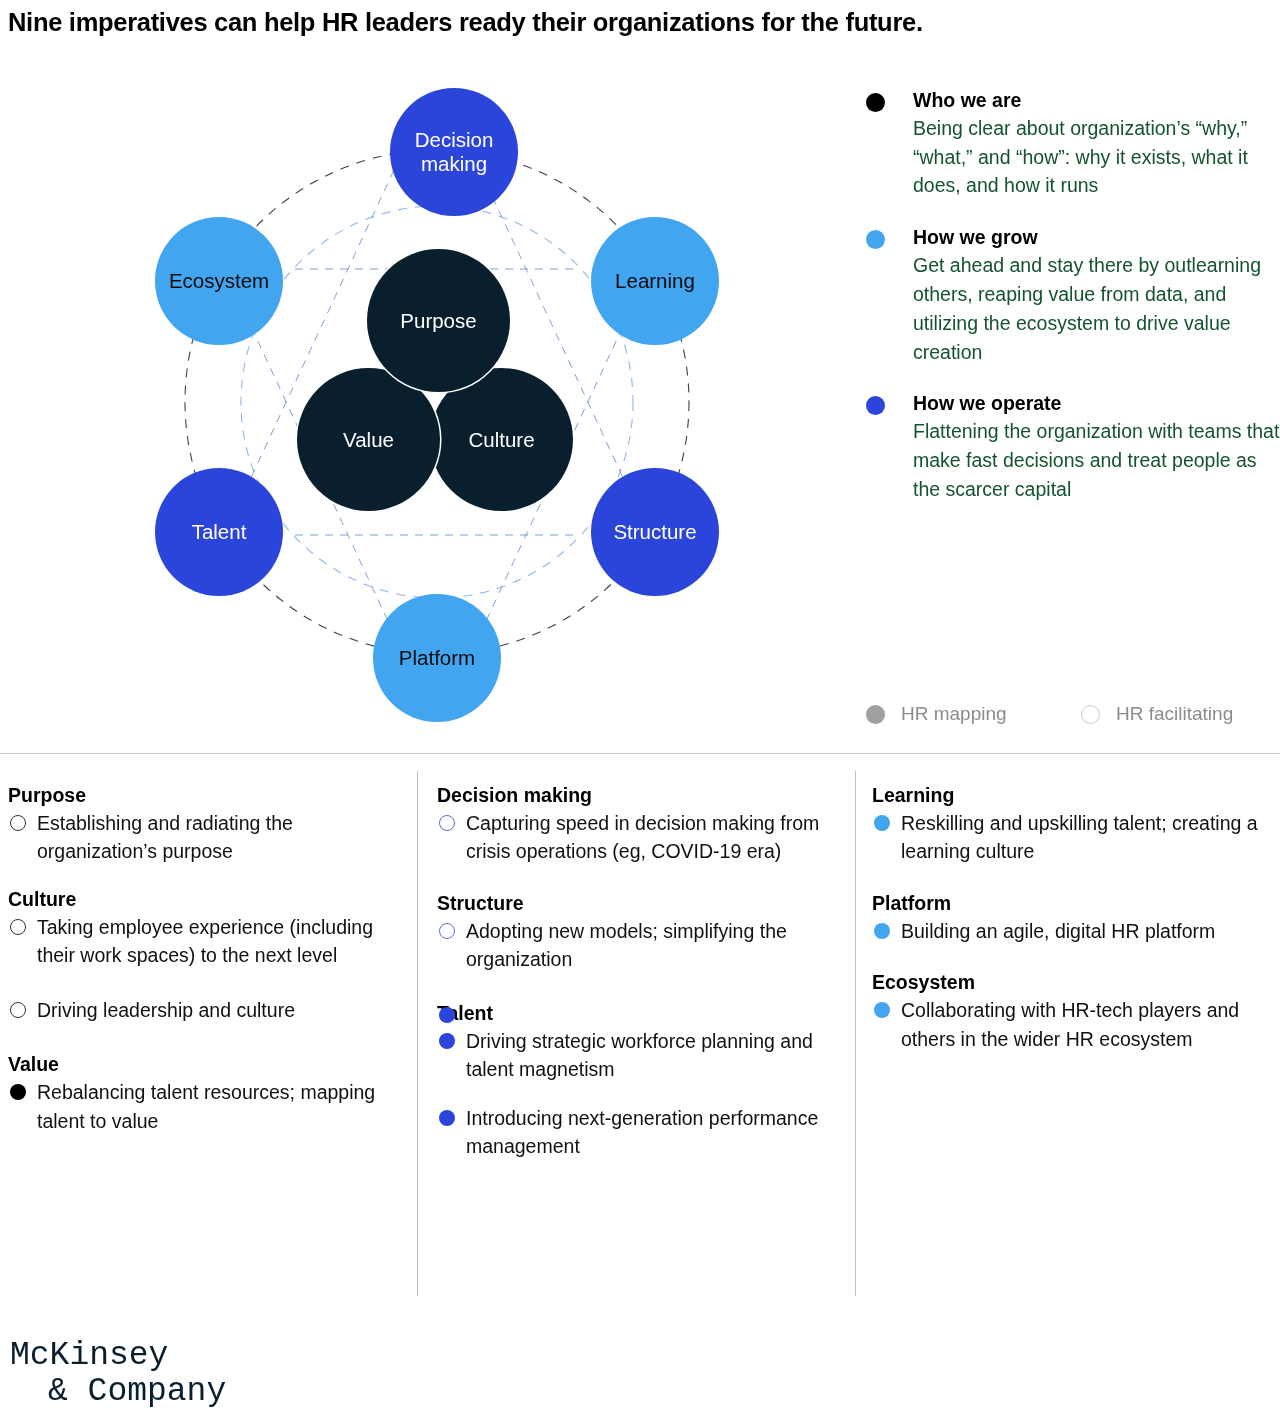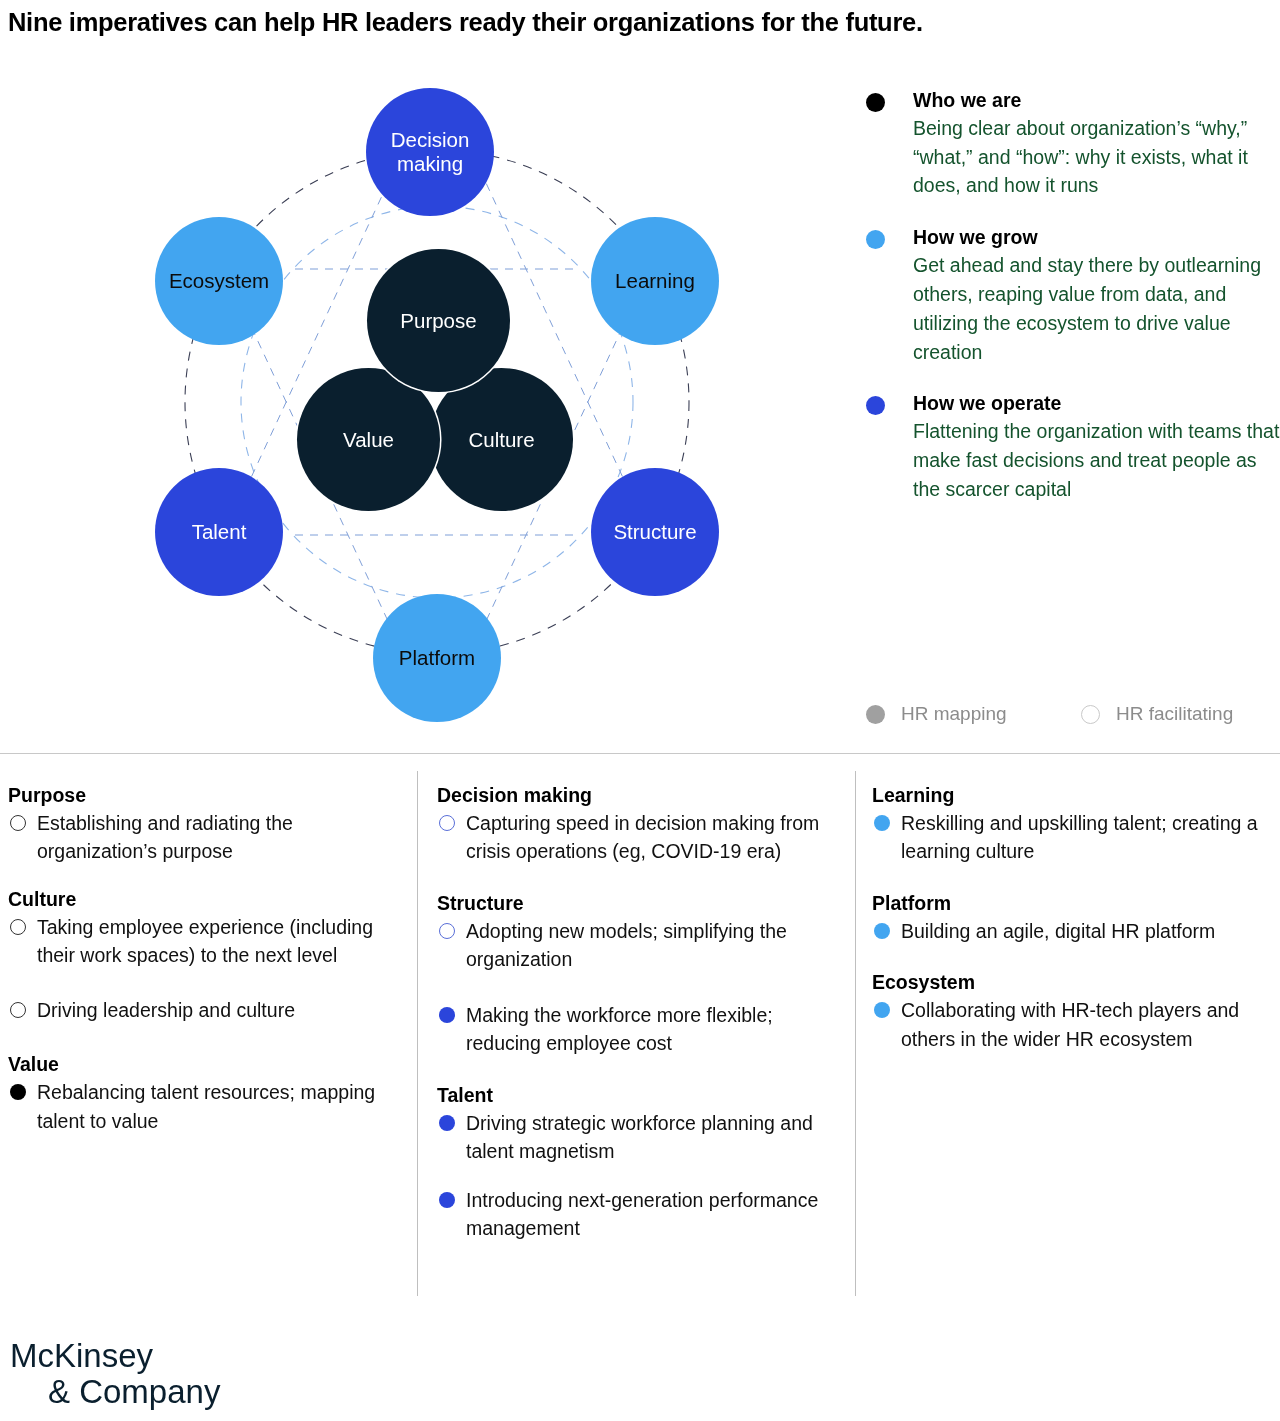--- a/index.html
+++ b/index.html
@@ -114,21 +114,21 @@
   .bullet .dot.navy   { background: #2B45DB; }
   .bullet .dot.cyan   { background: #42A5F0; }
   .bullet .dot.hollow { background: transparent; border: 1.4px solid #333333; }
   .bullet .dot.hollow-blue { background: transparent; border: 1.4px solid #5a6fd8; }
   .bullet .txt { font-size: 19.5px; line-height: 1.46; color: #111111; }
 
   
   .logo {
     position: absolute;
     left: 10px; top: 1338px;
-    font-family: Liberation Sans, sans-serif;
+    font-family: Liberation Mono, monospace;
     color: #0A1F2E;
     font-size: 33px;
     line-height: 1.08;
   }
   .logo .l2 { padding-left: 38px; }
 </style>
 </head>
 <body>
 
 <div class="page">
@@ -155,21 +155,21 @@
       <g stroke="#7f9fd8" stroke-width="1" stroke-dasharray="8 7" fill="none">
         <path d="M175 207 L459 207"></path>
         <path d="M175 473 L459 473"></path>
         <path d="M360 108 L505 420"></path>
         <path d="M274 108 L129 420"></path>
         <path d="M360 572 L505 260"></path>
         <path d="M274 572 L129 260"></path>
       </g>
     </svg>
 
-    <div class="node dark-blue" style="left:246px; top:26px; width:128px; height:128px;text-align:center;">
+    <div class="node dark-blue" style="left:270px; top:26px; width:128px; height:128px;text-align:center;">
       <div>
         <span>Decision</span><br>
         <span>making</span>
       </div>
     </div>
 
     <div class="node light-blue" style="left:471px; top:155px; width:128px; height:128px;">
       <span>Learning</span>
     </div>
 
@@ -281,21 +281,20 @@
       </div>
 
       <div class="grp" style="margin-top:25px;">
         <div class="grp-head">Structure</div>
         <div class="bullet">
           <span class="dot hollow-blue"></span>
           <span class="txt">Adopting new models; simplifying the organization</span>
         </div>
         <div class="bullet" style="margin-top:27px;">
           <span class="dot navy"></span>
-          <span class="txt">Making the workforce more flexible; reducing employee cost</span>
         </div>
       </div>
 
       <div class="grp" style="margin-top:25px;">
         <div class="grp-head">Talent</div>
         <div class="bullet">
           <span class="dot navy"></span>
           <span class="txt">Driving strategic workforce planning and talent magnetism</span>
         </div>
         <div class="bullet" style="margin-top:9px;">

